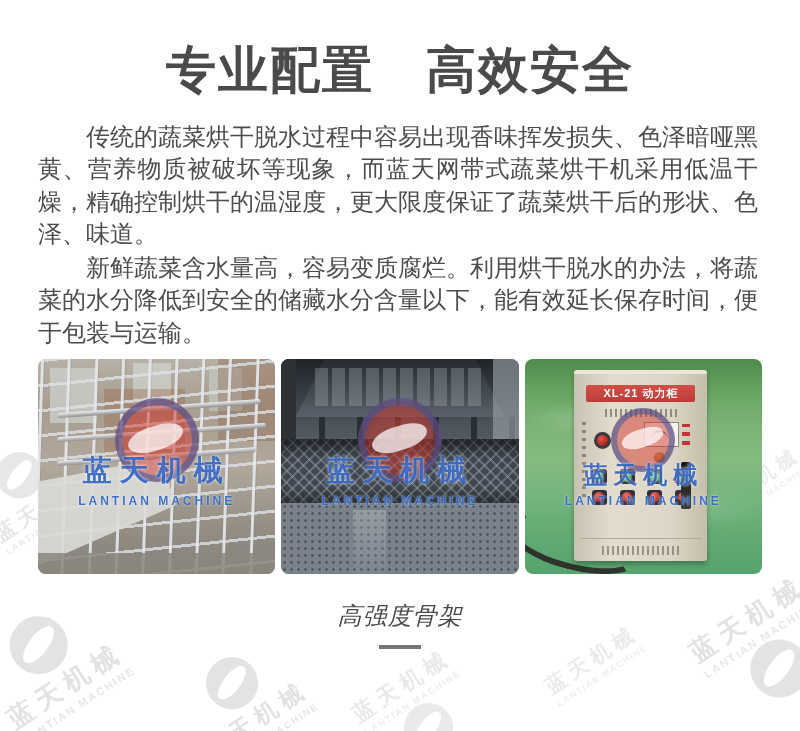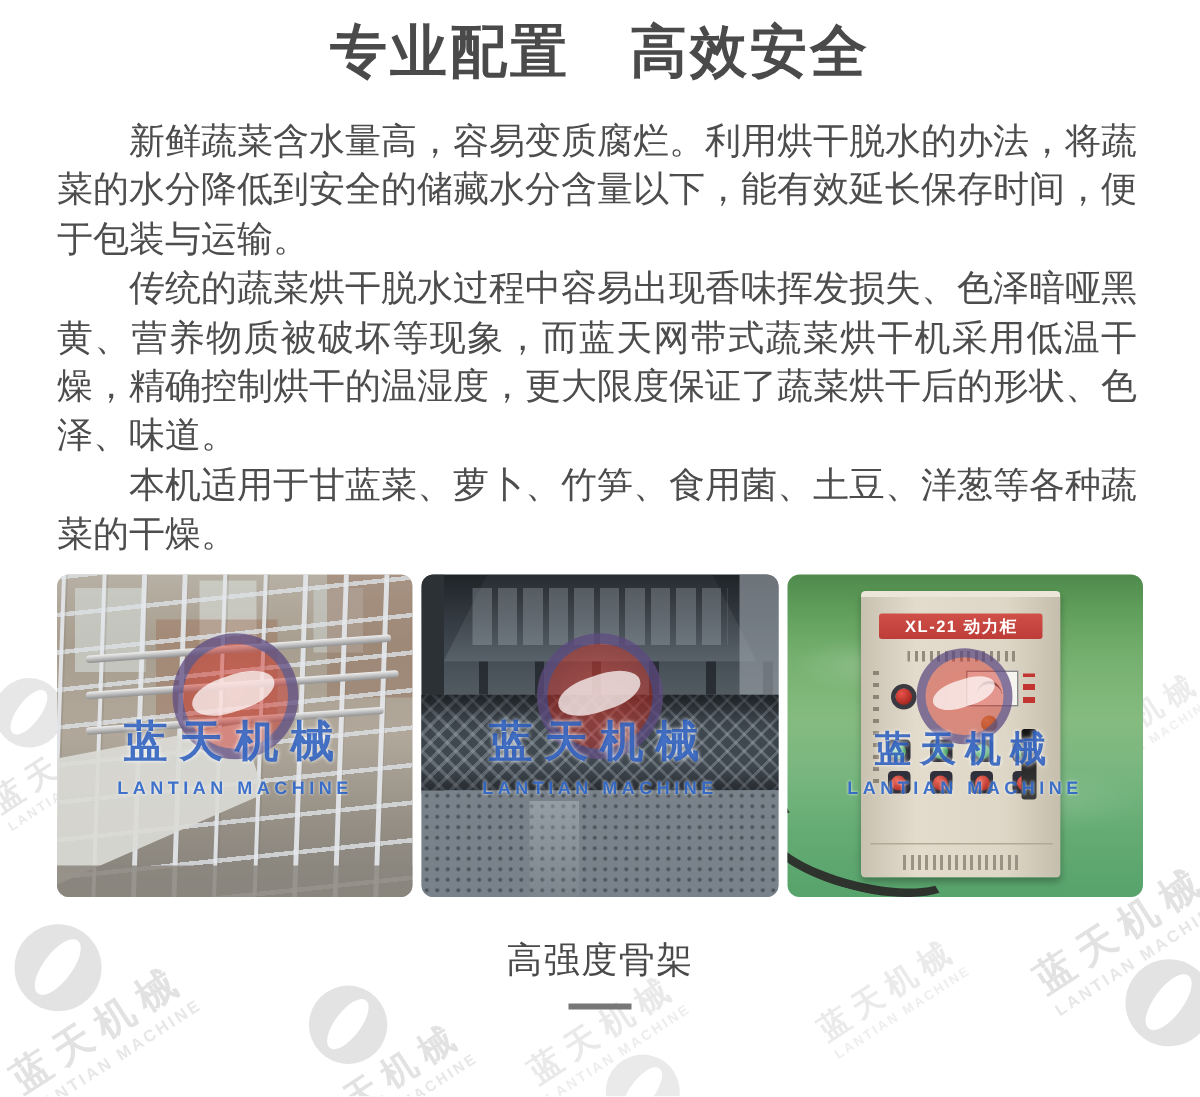--- a/index.html
+++ b/index.html
@@ -13,21 +13,21 @@
   
   .wm { position:absolute; z-index:0; transform:rotate(-33deg); text-align:center; pointer-events:none; }
   .wm-ring { width:58px; height:58px; border-radius:50%; background:#e3e3e3; margin:0 auto 2px; position:relative; }
   .wm-ring::after { content:""; position:absolute; left:12%; top:32%; width:76%; height:32%;
     background:#ffffff; border-radius:50%; transform:rotate(-20deg); }
   .wm-cn { font-size:26px; font-weight:bold; color:#e2e2e2; letter-spacing:7px; white-space:nowrap; }
   .wm-en { font-size:11px; font-weight:bold; color:#e7e7e7; letter-spacing:2px; white-space:nowrap; }
 
   
   .header { position:relative; z-index:1; text-align:center; padding-top:14px; }
-  .title-cn { font-size:38px; font-weight:bold; color:#4a4a4a; letter-spacing:2px; line-height:1.15; }
+  .title-cn { font-size:50px; font-weight:bold; color:#4a4a4a; letter-spacing:2px; line-height:1.15;margin-top:28px; }
   .subtitle-en { margin-top:5px; }
   .subtitle-en span { display:inline-block; font-size:31px; font-weight:bold; color:#4f4f4f;
     transform:scaleX(0.82); transform-origin:center; white-space:nowrap; letter-spacing:0; }
 
   
   .bodytext { position:relative; z-index:1; margin:21px 42px 0 38px; }
   .bodytext p { font-size:24px; line-height:32.5px; color:#4d4d4d; text-align:justify;
     text-indent:2em; margin-top:1px;
     font-family:"Liberation Sans","DejaVu Sans",sans-serif; }
 
@@ -133,21 +133,21 @@
   .pbtn i { display:block; width:10px; height:10px; border-radius:50%; }
   .btnrow-green .pbtn i { background:radial-gradient(circle at 35% 30%, #7fd39a, #1d7b3c); }
   .btnrow-red .pbtn i { background:radial-gradient(circle at 35% 30%, #ef6a5d, #9c1d15); }
   .p3-slot { position:absolute; top:47%; right:12%; width:8%; height:25%;
     background:linear-gradient(180deg,#141414,#3c3c3c); border-radius:2px; }
   .photo3 .pwm-cn { font-size:24px; letter-spacing:6px; }
   .photo3 .pwm { justify-content:flex-end; padding-bottom:28%; }
   .photo3 .pwm-circle { width:64px; height:64px; transform:translate(-50%,-92%); border-width:6px; }
 
   
-  .captions { position:relative; z-index:1; margin:26px 38px 0; display:flex; gap:16px; }
+  .captions { position:relative; z-index:1; margin:26px 38px 0; display:flex; gap:16px;font-style:italic; }
   .caption-cell { flex:1; text-align:center; }
   .caption-text { font-size:24px; color:#4a4a4a; letter-spacing:1px; }
   .caption-dash { width:42px; height:4px; background:#777777; margin:13px auto 0; }
 </style>
 </head>
 <body>
 
 <div class="page">
 
   <div class="wm" style="left:-36px; top:438px; opacity:.85; transform:rotate(-33deg) scale(.8);">
@@ -182,23 +182,22 @@
   <div class="wm" style="right:-26px; top:460px; opacity:.65; transform:rotate(-33deg) scale(.75);">
     <div class="wm-cn">蓝天机械</div>
     <div class="wm-en">LANTIAN MACHINE</div>
   </div>
 
   <div class="header">
     <div class="title-cn">专业配置　高效安全</div>
   </div>
 
   <div class="bodytext">
+    <p>传统的蔬菜烘干脱水过程中容易出现香味挥发损失、色泽暗哑黑黄、营养物质被破坏等现象，而蓝天网带式蔬菜烘干机采用低温干燥，精确控制烘干的温湿度，更大限度保证了蔬菜烘干后的形状、色泽、味道。</p>
     <p>新鲜蔬菜含水量高，容易变质腐烂。利用烘干脱水的办法，将蔬菜的水分降低到安全的储藏水分含量以下，能有效延长保存时间，便于包装与运输。</p>
-    <p>传统的蔬菜烘干脱水过程中容易出现香味挥发损失、色泽暗哑黑黄、营养物质被破坏等现象，而蓝天网带式蔬菜烘干机采用低温干燥，精确控制烘干的温湿度，更大限度保证了蔬菜烘干后的形状、色泽、味道。</p>
-    <p>本机适用于甘蓝菜、萝卜、竹笋、食用菌、土豆、洋葱等各种蔬菜的干燥。</p>
   </div>
 
   <div class="photos">
 
     <div class="photo photo1">
       <div class="p1-window1"></div>
       <div class="p1-window2"></div>
       <div class="p1-window3"></div>
       <div class="p1-brick1"></div>
       <div class="p1-brick2"></div>

